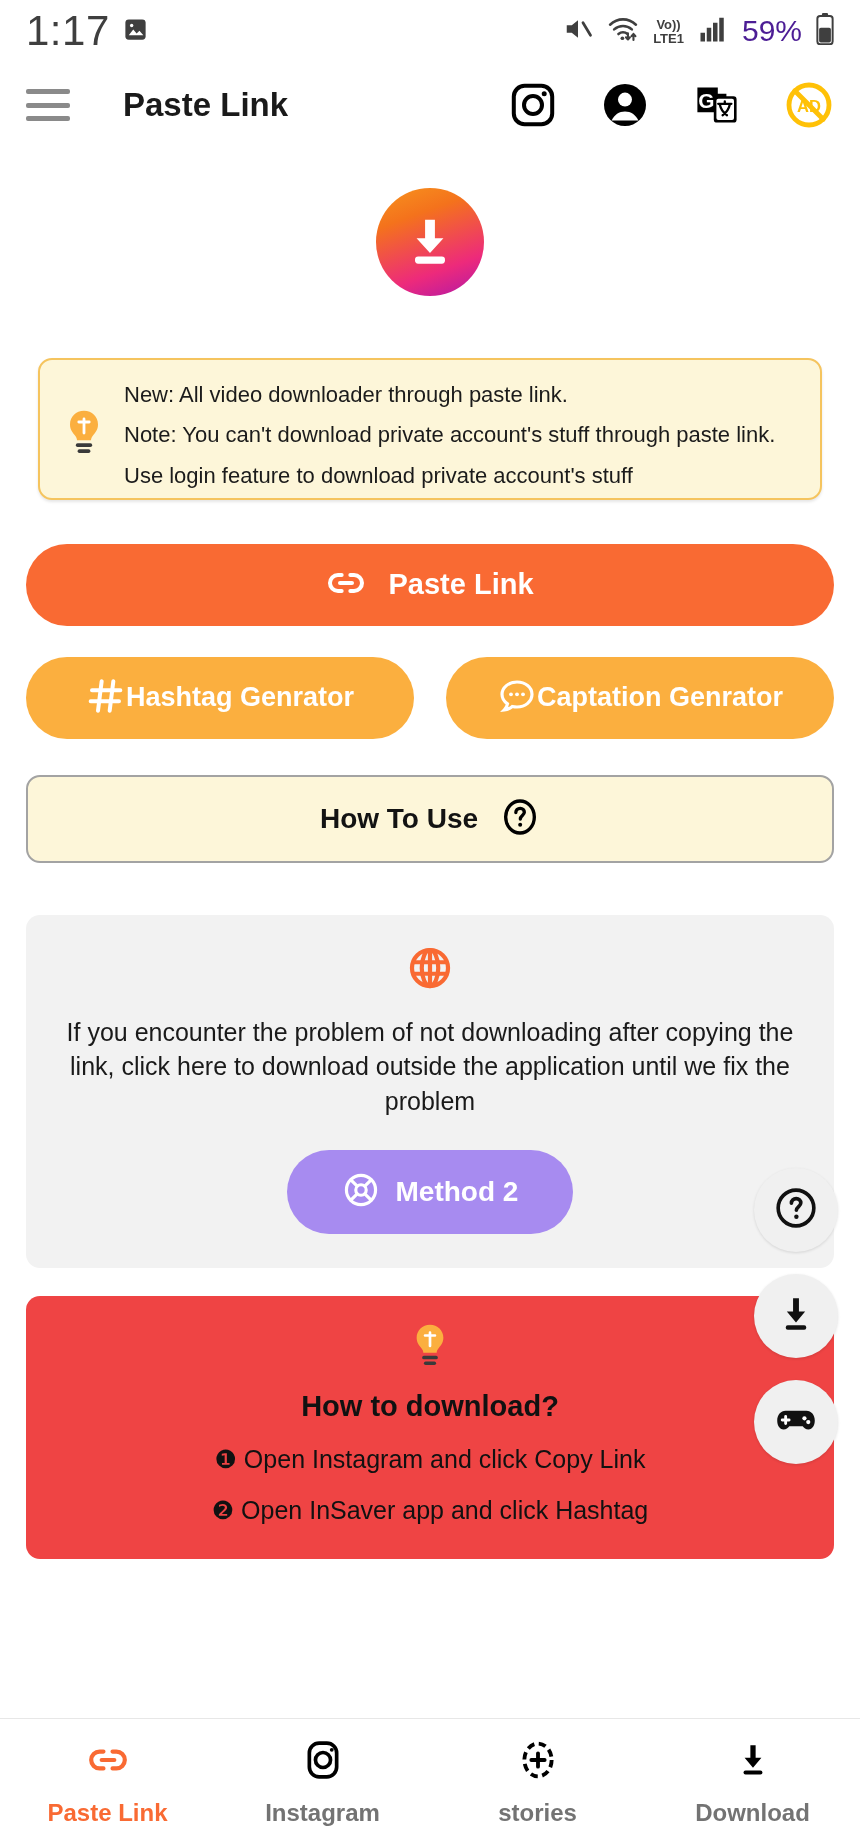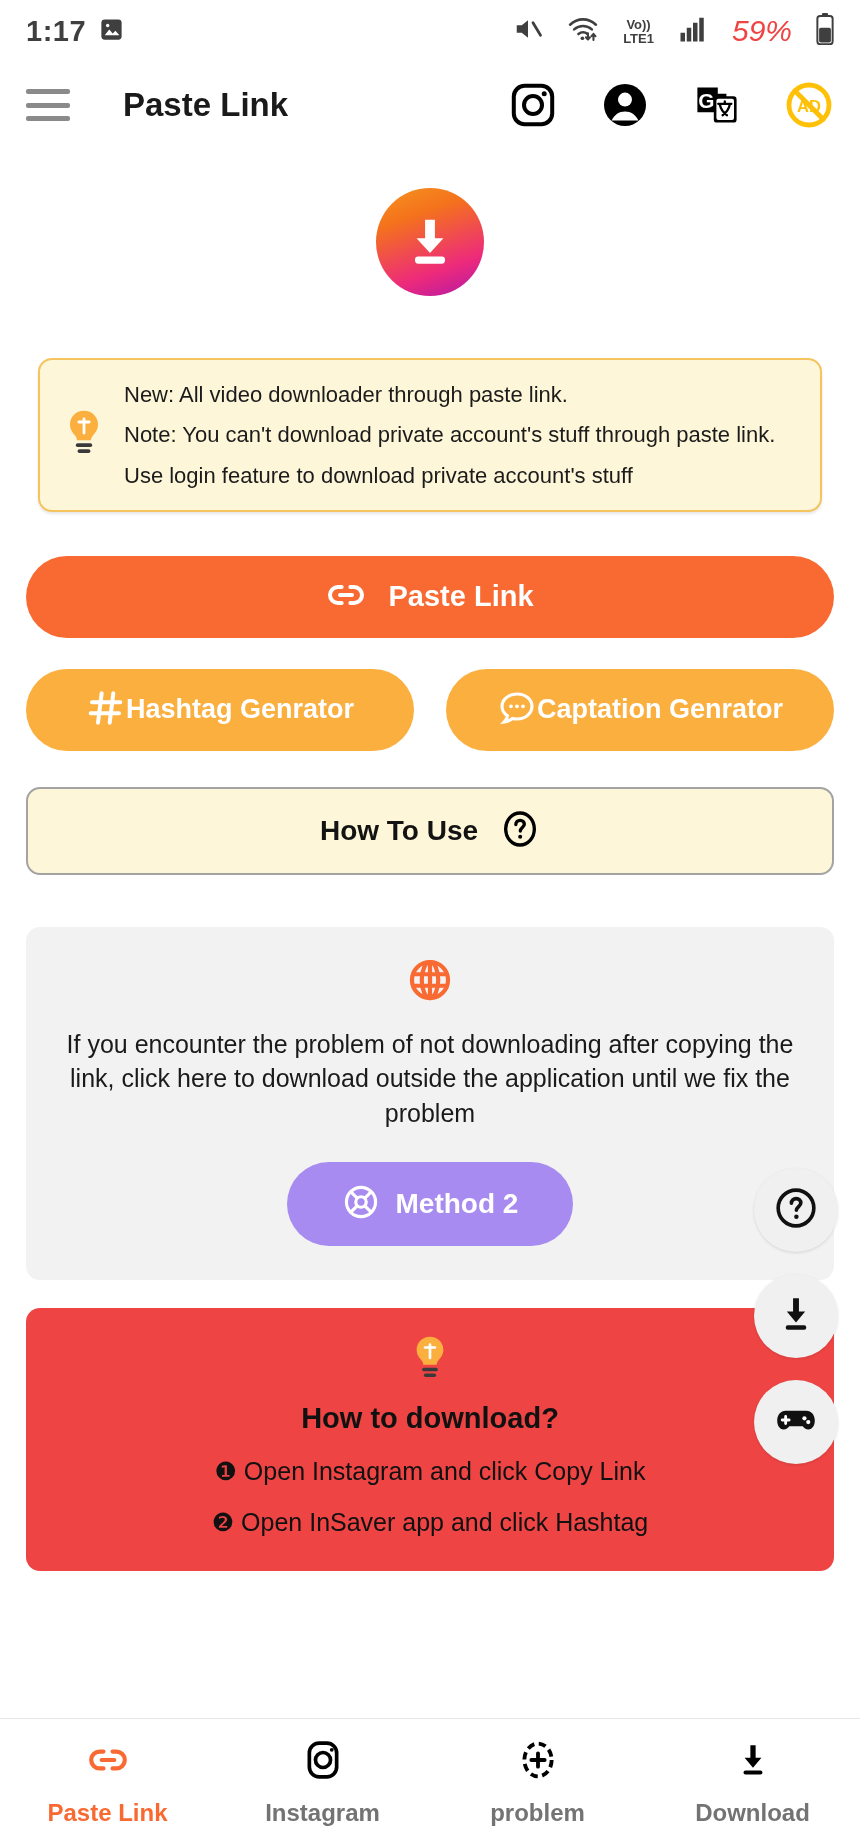--- a/index.html
+++ b/index.html
@@ -9,24 +9,24 @@
     font-family: "Liberation Sans", sans-serif;
     overflow: hidden;
   }
   #app { position: relative; width: 860px; height: 1844px; background:#fff; }
 
   
   .statusbar {
     height: 62px; display:flex; align-items:center;
     padding: 0 26px; color:#3c3c3c;
   }
-  .sb-time { font-size: 29px; letter-spacing:.5px; color:#3f3f3f;font-weight:bold; }
+  .sb-time { font-size: 42px; letter-spacing:.5px; color:#3f3f3f; }
   .sb-left { display:flex; align-items:center; gap:12px; }
-  .sb-right { margin-left:auto; display:flex; align-items:center; gap:24px; }
-  .sb-batt-txt { font-size: 30px; color:#ef4444;font-style:italic; }
+  .sb-right { margin-left:auto; display:flex; align-items:center; gap:14px; }
+  .sb-batt-txt { font-size: 30px; color:#4c1d95; }
   .volte { display:flex; flex-direction:column; align-items:center; line-height:1;
            font-size:12px; font-weight:bold; color:#3f3f3f; }
   .volte span:first-child{ font-size:13px; }
   .volte span:last-child{ font-size:13px; margin-top:1px;}
 
   
   .appbar {
     height: 86px; display:flex; align-items:center; padding: 0 26px;
   }
   .hamburger { width:44px; height:32px; display:flex; flex-direction:column;
@@ -41,21 +41,21 @@
   .logo-circle {
     width:108px; height:108px; border-radius:50%;
     background: linear-gradient(160deg,#f7941e 0%, #f4721c 28%, #ed2a7b 72%, #b118a8 100%);
     display:flex; align-items:center; justify-content:center;
   }
 
   
   .notice {
     margin: 62px 38px 0 38px;
     background:#fdf6d9; border:2px solid #f5c45e; border-radius:14px;
-    padding: 22px 20px 22px 22px; display:flex; align-items:center; gap:18px;
+    padding: 22px 20px 10px 22px; display:flex; align-items:center; gap:18px;
     box-shadow: 0 2px 3px rgba(0,0,0,.10);
   }
   .notice-lines { display:flex; flex-direction:column; gap:15px; }
   .notice-lines div { font-size:22px; color:#1b1b1b; line-height:1.15; }
 
   
   .btn-paste {
     margin: 44px 26px 0 26px; height:82px; border-radius:42px;
     background:#f96a33; display:flex; align-items:center; justify-content:center;
     gap:22px; color:#fff; cursor:pointer;
@@ -374,21 +374,21 @@
       </span>
       <span class="lbl">Instagram</span>
     </div>
     <div class="nav-item">
       <span class="nav-ico">
         <svg width="42" height="42" viewBox="0 0 24 24">
           <ellipse cx="12" cy="12" rx="7.8" ry="9.4" fill="none" stroke="#000" stroke-width="2.2" stroke-dasharray="4.2 2.6"></ellipse>
           <path d="M12 8.2v7.6M8.2 12h7.6" stroke="#000" stroke-width="2.2" stroke-linecap="round"></path>
         </svg>
       </span>
-      <span class="lbl">problem</span>
+      <span class="lbl">stories</span>
     </div>
     <div class="nav-item">
       <span class="nav-ico">
         <svg width="42" height="42" viewBox="0 0 24 24">
           <path d="M10.5 3.6h3v7.1h3.3L12 16.4 7.2 10.7h3.3z" fill="#000"></path>
           <rect x="6.6" y="18" width="10.8" height="2.3" rx="1.1" fill="#000"></rect>
         </svg>
       </span>
       <span class="lbl">Download</span>
     </div>

